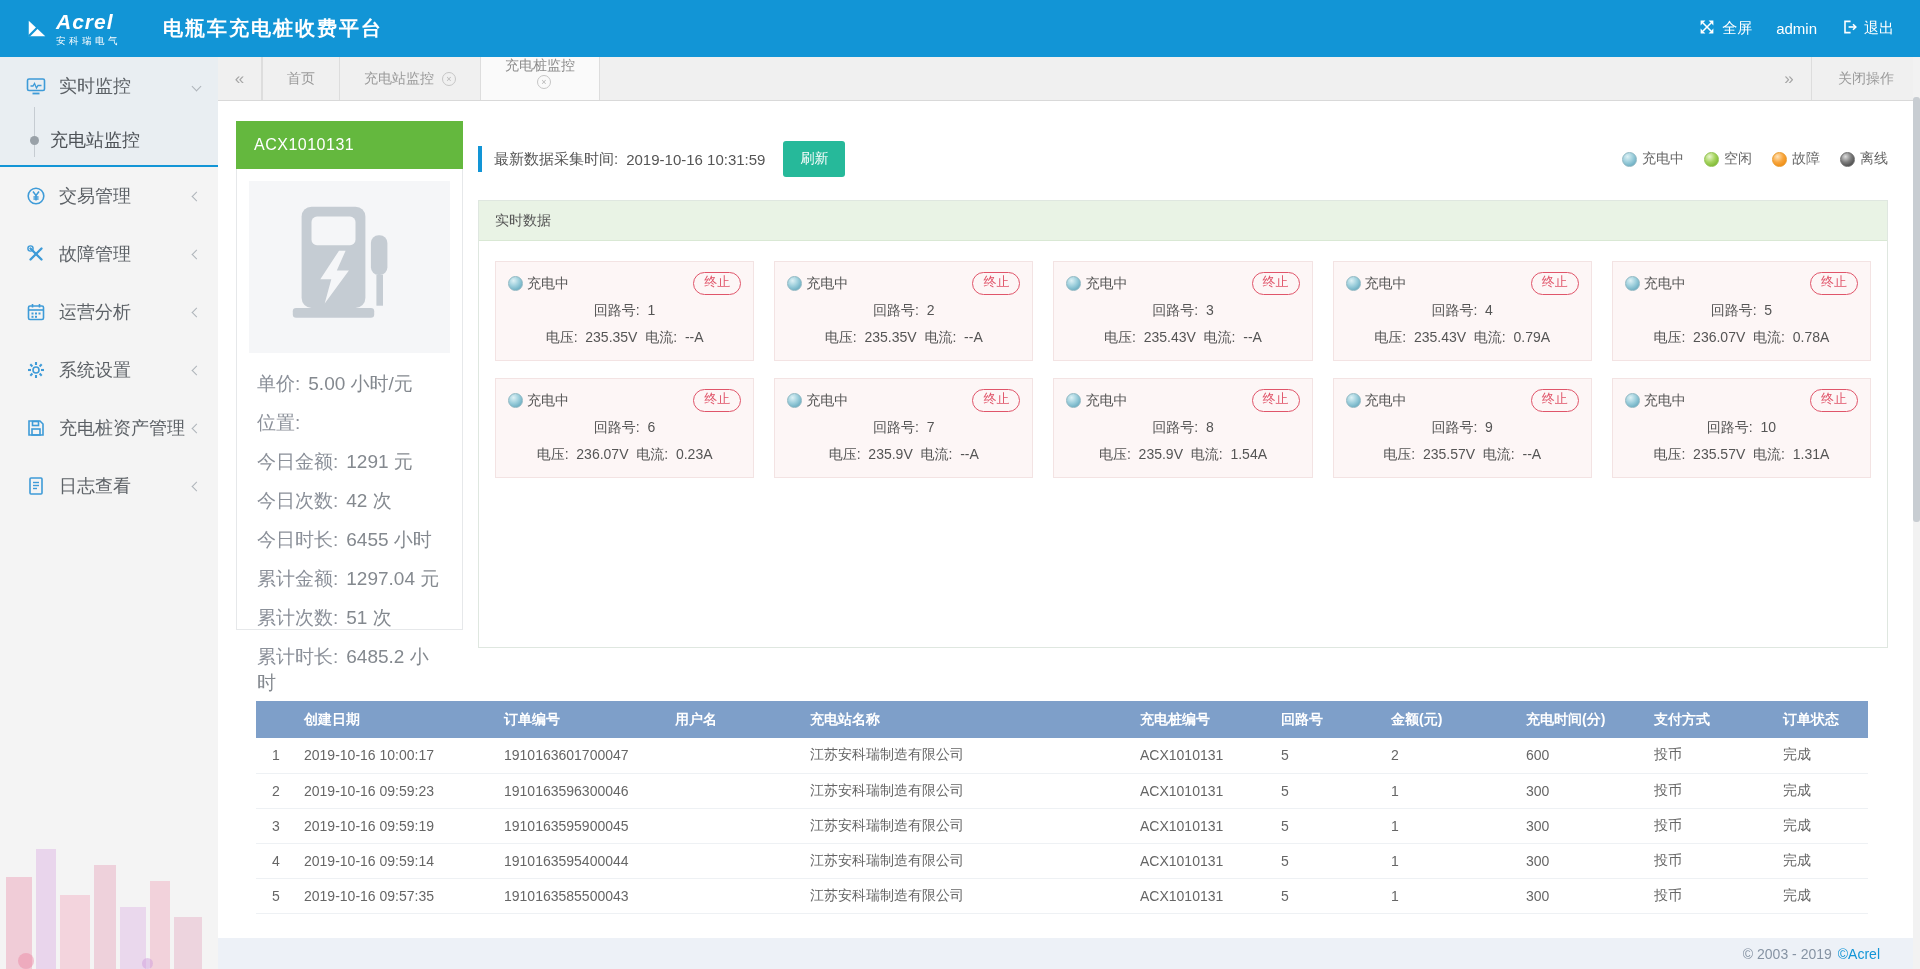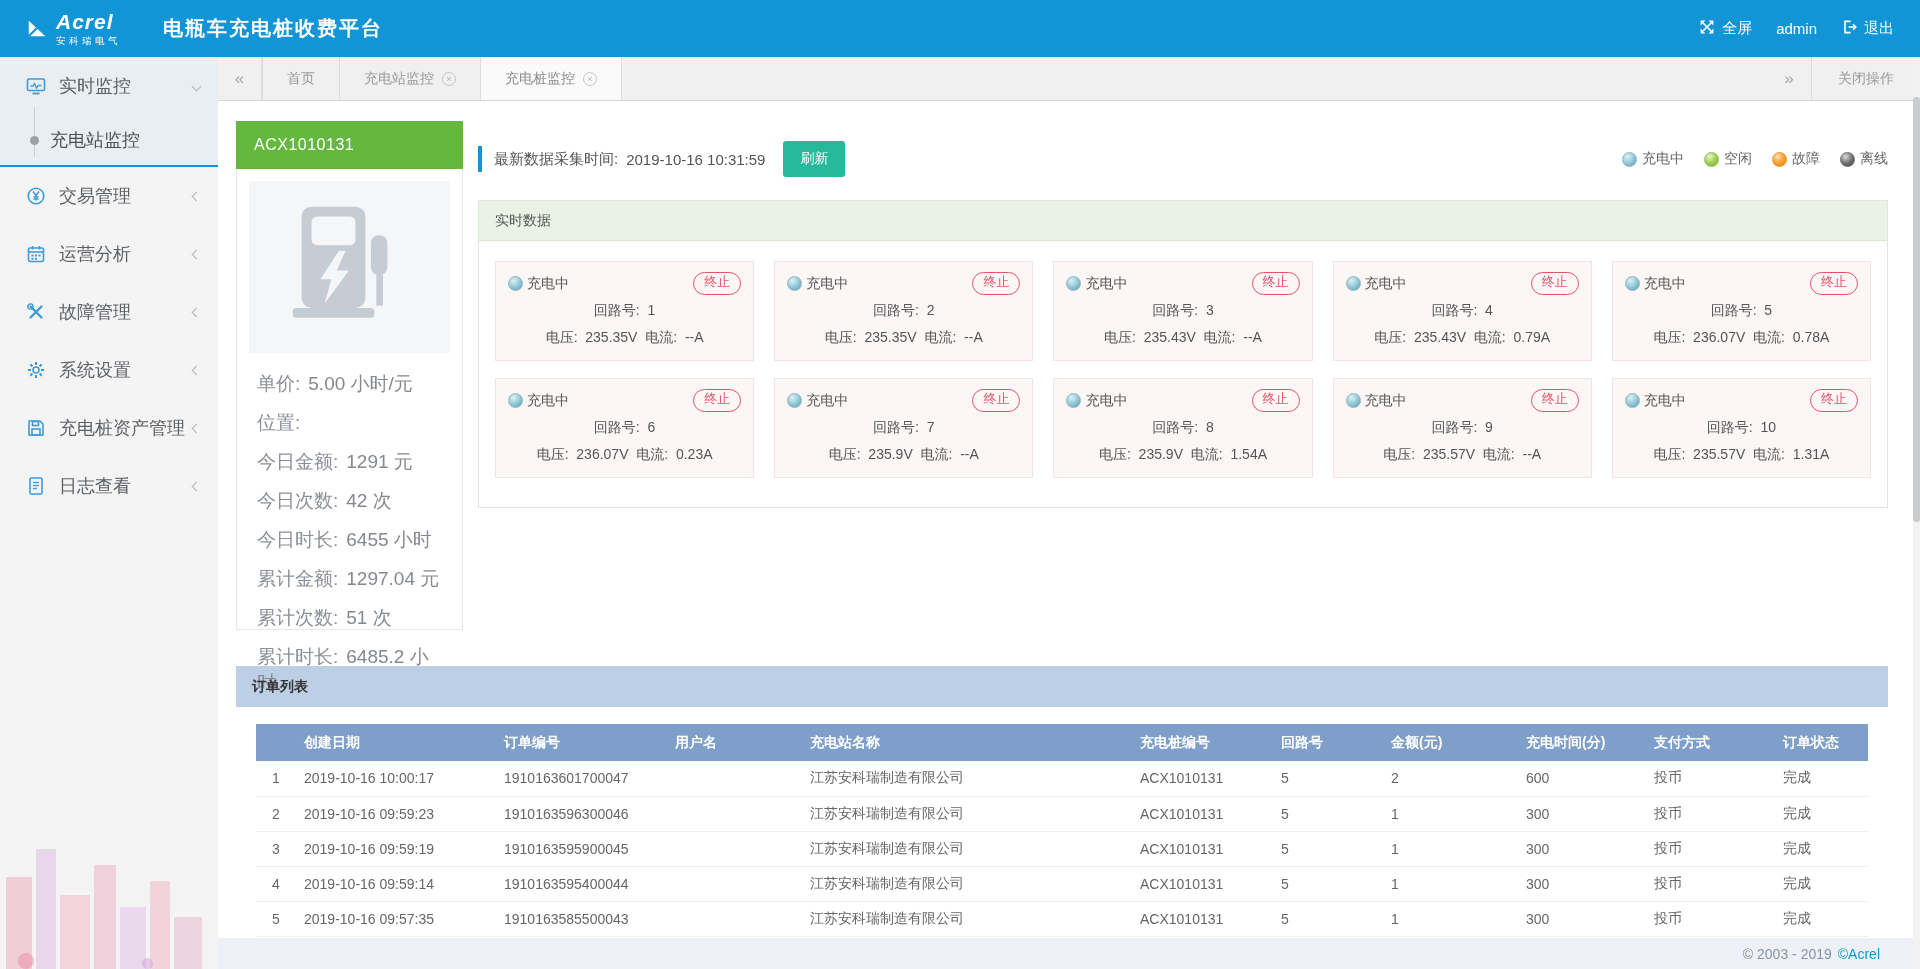--- a/index.html
+++ b/index.html
@@ -17,21 +17,21 @@
   .header-right { margin-left:auto; display:flex; align-items:center; gap:24px; color:#fff; font-size:15px; }
   .hbtn { display:flex; align-items:flex-start; gap:7px; cursor:pointer; }
 
   
   .tabbar { margin-left:218px; height:44px; background:#f0f0f0; border-bottom:1px solid #d9d9d9; display:flex; align-items:stretch; position:relative; z-index:20; }
   .tab-arrow { width:44px; display:flex; align-items:center; justify-content:center; color:#a6a6a6; font-size:17px; cursor:pointer; }
   .tab-arrow.first { border-right:1px solid #ddd; }
   .tabs { display:flex; }
   .tab { display:flex; align-items:center; padding:0 24px; font-size:14px; color:#9a9a9a; border-right:1px solid #ddd; cursor:pointer; background:#f0f0f0; }
   .tab:first-child { border-left:1px solid #ddd; }
-  .tab.active { background:#fafafa; color:#8c8c8c; }
+  .tab.active { background:#fafafa; color:#8c8c8c;flex-direction:column; }
   .tab-close { width:14px; height:14px; border:1px solid #c6c6c6; color:#b5b5b5; border-radius:50%; font-size:9px; line-height:12px; text-align:center; margin-left:8px; }
   .tabbar-right { margin-left:auto; display:flex; align-items:stretch; }
   .close-ops { display:flex; align-items:center; padding:0 26px; border-left:1px solid #ddd; color:#9a9a9a; font-size:14px; cursor:pointer; }
 
   
   .sidebar { position:fixed; top:57px; left:0; bottom:0; width:218px; background:#f4f4f4; z-index:25; }
   .menu-group.expanded { background:#e9eef2; }
   .menu-item { height:58px; display:flex; align-items:center; padding:0 18px 0 26px; cursor:pointer; }
   .mi-icon { width:20px; height:20px; display:flex; }
   .mi-icon svg { width:20px; height:20px; }
@@ -79,21 +79,21 @@
   .refresh-btn { margin-left:18px; background:#26b99a; border:none; color:#fff; font-size:14px; padding:9px 17px; border-radius:3px; cursor:pointer; font-family:inherit; }
   .legend { margin-left:auto; display:flex; align-items:center; gap:20px; }
   .legend-item { display:flex; align-items:center; gap:5px; font-size:14px; color:#666; }
 
   .orb { display:inline-block; width:15px; height:15px; border-radius:50%; flex:none; }
   .orb-charging { background:radial-gradient(circle at 35% 28%, #def1f5 0%, #9fd0dd 42%, #6fb0c4 78%, #5c9db2 100%); border:1px solid #90b8c3; }
   .orb-idle     { background:radial-gradient(circle at 35% 28%, #eaf6cf 0%, #a5d45e 45%, #7ab52f 85%); border:1px solid #93c353; }
   .orb-fault    { background:radial-gradient(circle at 35% 28%, #ffe3b8 0%, #f8a63e 45%, #ef8a0e 85%); border:1px solid #e99b2e; }
   .orb-offline  { background:radial-gradient(circle at 35% 28%, #dcdcdc 0%, #7d7d7d 45%, #464646 85%); border:1px solid #6e6e6e; }
 
-  .monitor-panel { border:1px solid #dfe7e0; height:308px; background:#fff; }
+  .monitor-panel { border:1px solid #dfe7e0; height:448px; background:#fff; }
   .mp-header { height:40px; background:#e9f3e5; border-bottom:1px solid #d9e8d4; display:flex; align-items:center; padding-left:16px; font-size:14px; color:#555; }
   .cards { padding:20px 16px; display:grid; grid-template-columns:repeat(5,1fr); column-gap:20px; row-gap:17px; }
   .card { background:#fdf6f6; border:1px solid #f3e3e3; height:100px; padding:10px 12px; display:flex; flex-direction:column; }
   .card-top { display:flex; align-items:center; justify-content:space-between; }
   .card-status { display:flex; align-items:center; gap:4px; font-size:14px; color:#555; }
   .terminate { background:transparent; border:1px solid #e0556a; color:#e0556a; border-radius:12px; padding:0 10px 3px; font-size:13px; cursor:pointer; font-family:inherit; }
   .card-circuit { text-align:center; font-size:14px; color:#555; margin-top:7px; }
   .card-meter { text-align:center; font-size:14px; color:#555; margin-top:9px; }
 
   .orders-section { margin:36px 32px 0 18px; background:#fff; }
@@ -216,49 +216,49 @@
             </svg>
           </span>
       <span class="mi-label">交易管理</span>
       <span class="chev left"></span>
     </div>
       </div>
       <div class="menu-group">
         <div class="menu-item">
       <span class="mi-icon">
             <svg viewBox="0 0 20 20">
+              <g stroke="#3e9bd8" stroke-width="2.4" stroke-linecap="round">
+                <line x1="4.5" y1="4.5" x2="15.5" y2="15.5"></line>
+                <line x1="15.5" y1="4.5" x2="4.5" y2="15.5"></line>
+              </g>
+              <circle cx="4.5" cy="4.5" r="2.6" fill="none" stroke="#3e9bd8" stroke-width="1.4"></circle>
+            </svg>
+          </span>
+      <span class="mi-label">故障管理</span>
+      <span class="chev left"></span>
+    </div>
+      </div>
+      <div class="menu-group">
+        <div class="menu-item">
+      <span class="mi-icon">
+            <svg viewBox="0 0 20 20">
               <rect x="2.5" y="4" width="15" height="13.5" rx="1.5" fill="none" stroke="#3e9bd8" stroke-width="1.6"></rect>
               <line x1="2.5" y1="8" x2="17.5" y2="8" stroke="#3e9bd8" stroke-width="1.6"></line>
               <line x1="6.5" y1="2" x2="6.5" y2="5.5" stroke="#3e9bd8" stroke-width="1.6"></line>
               <line x1="13.5" y1="2" x2="13.5" y2="5.5" stroke="#3e9bd8" stroke-width="1.6"></line>
               <g fill="#3e9bd8">
                 <rect x="5.5" y="10.5" width="2" height="2"></rect>
                 <rect x="9" y="10.5" width="2" height="2"></rect>
                 <rect x="12.5" y="10.5" width="2" height="2"></rect>
                 <rect x="5.5" y="13.8" width="2" height="2"></rect>
                 <rect x="9" y="13.8" width="2" height="2"></rect>
               </g>
             </svg>
           </span>
       <span class="mi-label">运营分析</span>
-      <span class="chev left"></span>
-    </div>
-      </div>
-      <div class="menu-group">
-        <div class="menu-item">
-      <span class="mi-icon">
-            <svg viewBox="0 0 20 20">
-              <g stroke="#3e9bd8" stroke-width="2.4" stroke-linecap="round">
-                <line x1="4.5" y1="4.5" x2="15.5" y2="15.5"></line>
-                <line x1="15.5" y1="4.5" x2="4.5" y2="15.5"></line>
-              </g>
-              <circle cx="4.5" cy="4.5" r="2.6" fill="none" stroke="#3e9bd8" stroke-width="1.4"></circle>
-            </svg>
-          </span>
-      <span class="mi-label">故障管理</span>
       <span class="chev left"></span>
     </div>
       </div>
       <div class="menu-group">
         <div class="menu-item">
       <span class="mi-icon">
             <svg viewBox="0 0 20 20">
               <circle cx="10" cy="10" r="3" fill="none" stroke="#3e9bd8" stroke-width="1.6"></circle>
               <g stroke="#3e9bd8" stroke-width="2.1">
                 <line x1="10" y1="2" x2="10" y2="5"></line>
@@ -491,21 +491,20 @@
     </div>
     <div class="card-circuit">回路号:&nbsp; 10</div>
     <div class="card-meter">电压:&nbsp; 235.57V &nbsp;电流:&nbsp; 1.31A</div>
             </div>
           </div>
       </section>
     </div>
   </div>
 
   <section class="orders-section">
-    <div class="orders-header">订单列表</div>
     <div class="table-wrap">
       <table>
         <colgroup>
           <col style="width:40px">
             <col style="width:200px">
             <col style="width:171px">
             <col style="width:135px">
           <col style="width:330px">
             <col style="width:141px">
             <col style="width:110px">

